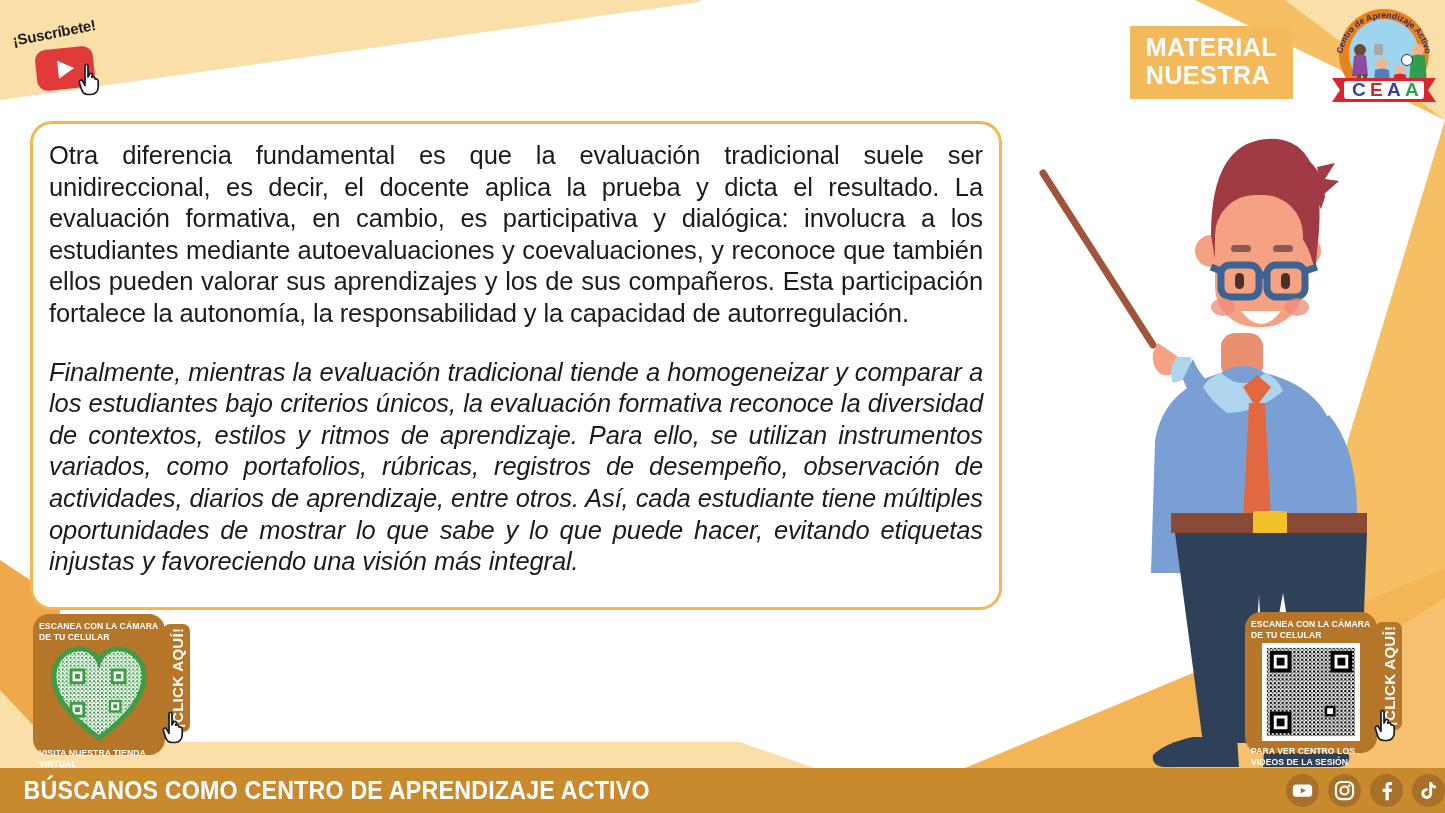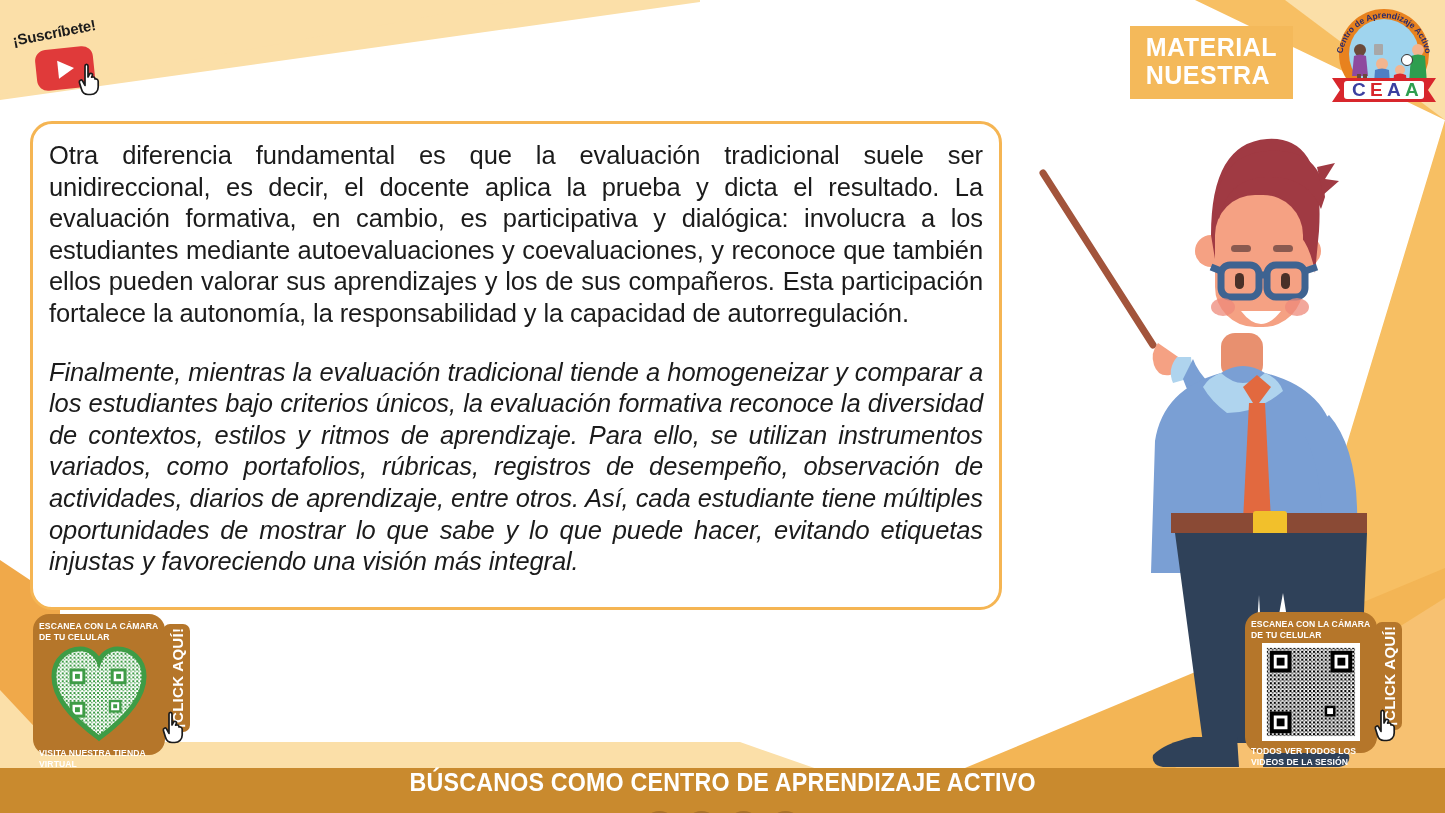--- a/index.html
+++ b/index.html
@@ -220,23 +220,22 @@
   .qr-cursor-right { left: 1372px; top: 708px; }
 
   
   .footer {
     position: absolute;
     left: 0; bottom: 0;
     width: 1445px; height: 45px;
     background: #C98A2E;
     display: flex;
     align-items: center;
-    justify-content: flex-start;
+    justify-content: space-between;
     gap: 14px;
-    flex-direction: column;
   }
   .footer-text {
     color: #ffffff;
     font-size: 25px;
     font-weight: bold;
     letter-spacing: 0.2px;
     transform: scaleX(0.93);
     transform-origin: center;
   }
   .social-row { display: flex; gap: 9px; align-items: center; }
@@ -467,21 +466,21 @@
           <rect x="74" y="12" width="14" height="14" fill="#ffffff"></rect>
           <rect x="77" y="15" width="8" height="8"></rect>
           <rect x="8" y="70" width="22" height="22"></rect>
           <rect x="12" y="74" width="14" height="14" fill="#ffffff"></rect>
           <rect x="15" y="77" width="8" height="8"></rect>
           <rect x="64" y="64" width="11" height="11"></rect>
           <rect x="66.5" y="66.5" width="6" height="6" fill="#ffffff"></rect>
         </g>
       </svg>
     </div>
-    <div class="qr-bottom-text">TODOS VER TODOS LOS VIDEOS DE LA SESIÓN</div>
+    <div class="qr-bottom-text">PARA VER CENTRO LOS VIDEOS DE LA SESIÓN</div>
   </div>
 
   <div class="click-tab click-tab-right">
     <span>¡CLICK AQUÍ!</span>
   </div>
   <div class="cursor-hand qr-cursor-right">
     <svg viewBox="0 0 28 34">
       <path d="M9 4 C9 1.8 12 1.8 12 4 L12 15 L13.5 12.2 C14.3 10.5 17.2 11.6 16.4 13.4
                L15.6 15.2 C17 14.3 19.2 15.2 19 17 C20.6 16.6 22.2 17.7 22.2 19.4
                L22.2 25 C22.2 29.4 19 32.5 14.8 32.5 L12 32.5 C8.5 32.5 6.2 30 5.4 27

